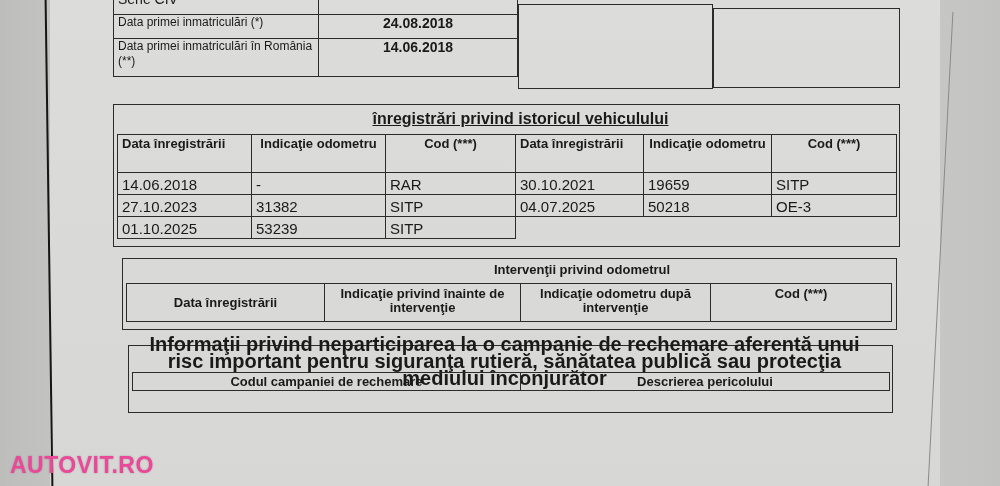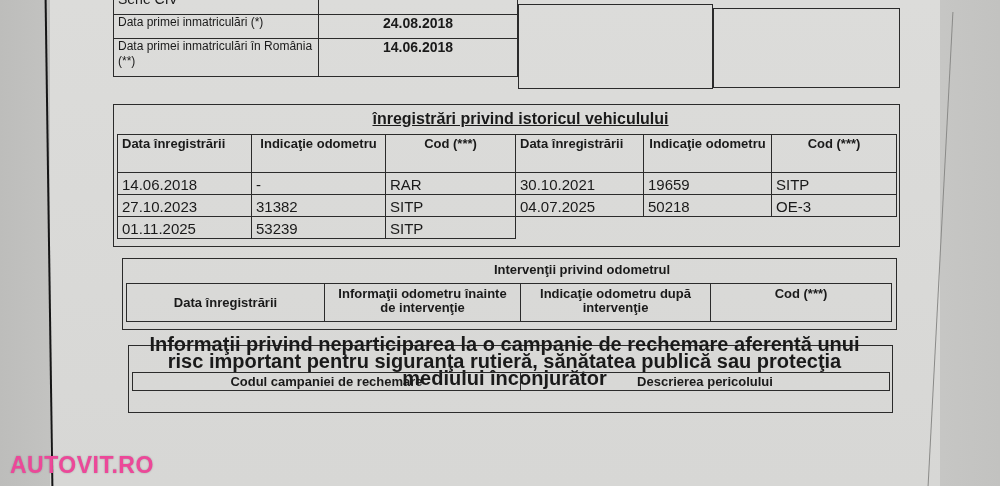--- a/index.html
+++ b/index.html
@@ -72,35 +72,35 @@
   </tr>
   <tr>
     <td>27.10.2023</td>
     <td>31382</td>
     <td>SITP</td>
     <td>04.07.2025</td>
     <td>50218</td>
     <td>OE-3</td>
   </tr>
   <tr>
-    <td>01.11.2025</td>
+    <td>01.10.2025</td>
     <td>53239</td>
     <td>SITP</td>
     <td colspan="3" style="border:none;border-left:1.3px solid #2b2b2b;"></td>
   </tr>
 </tbody>
   </table>
 
 <div class="box" style="left:122px;top:258px;width:775px;height:72px;"></div>
 <div class="sec-title" style="left:122px;top:262px;width:920px;font-size:13px;">Intervenţii privind odometrul</div>
 <table class="iv" style="left:126px;top:283px;width:766px;">
   <tbody>
       <tr>
     <th style="width:198px;height:38px;vertical-align:middle;padding-top:0;">Data înregistrării</th>
-    <th style="width:196px;">Informaţii odometru înainte de intervenţie</th>
+    <th style="width:196px;">Indicaţie privind înainte de intervenţie</th>
     <th style="width:190px;">Indicaţie odometru după intervenţie</th>
     <th>Cod (***)</th>
   </tr>
 </tbody>
   </table>
 
 <div class="box" style="left:128px;top:345px;width:765px;height:68px;"></div>
 <div class="sec-title" style="left:132px;top:336px;width:745px;font-size:20px;line-height:17px;padding-top:0;text-align:center;">Informaţii privind neparticiparea la o campanie de rechemare aferentă unui risc important pentru siguranţa rutieră, sănătatea publică sau protecţia mediului înconjurător</div>
 <table class="rc" style="left:132px;top:372px;width:758px;">
   <tbody>

